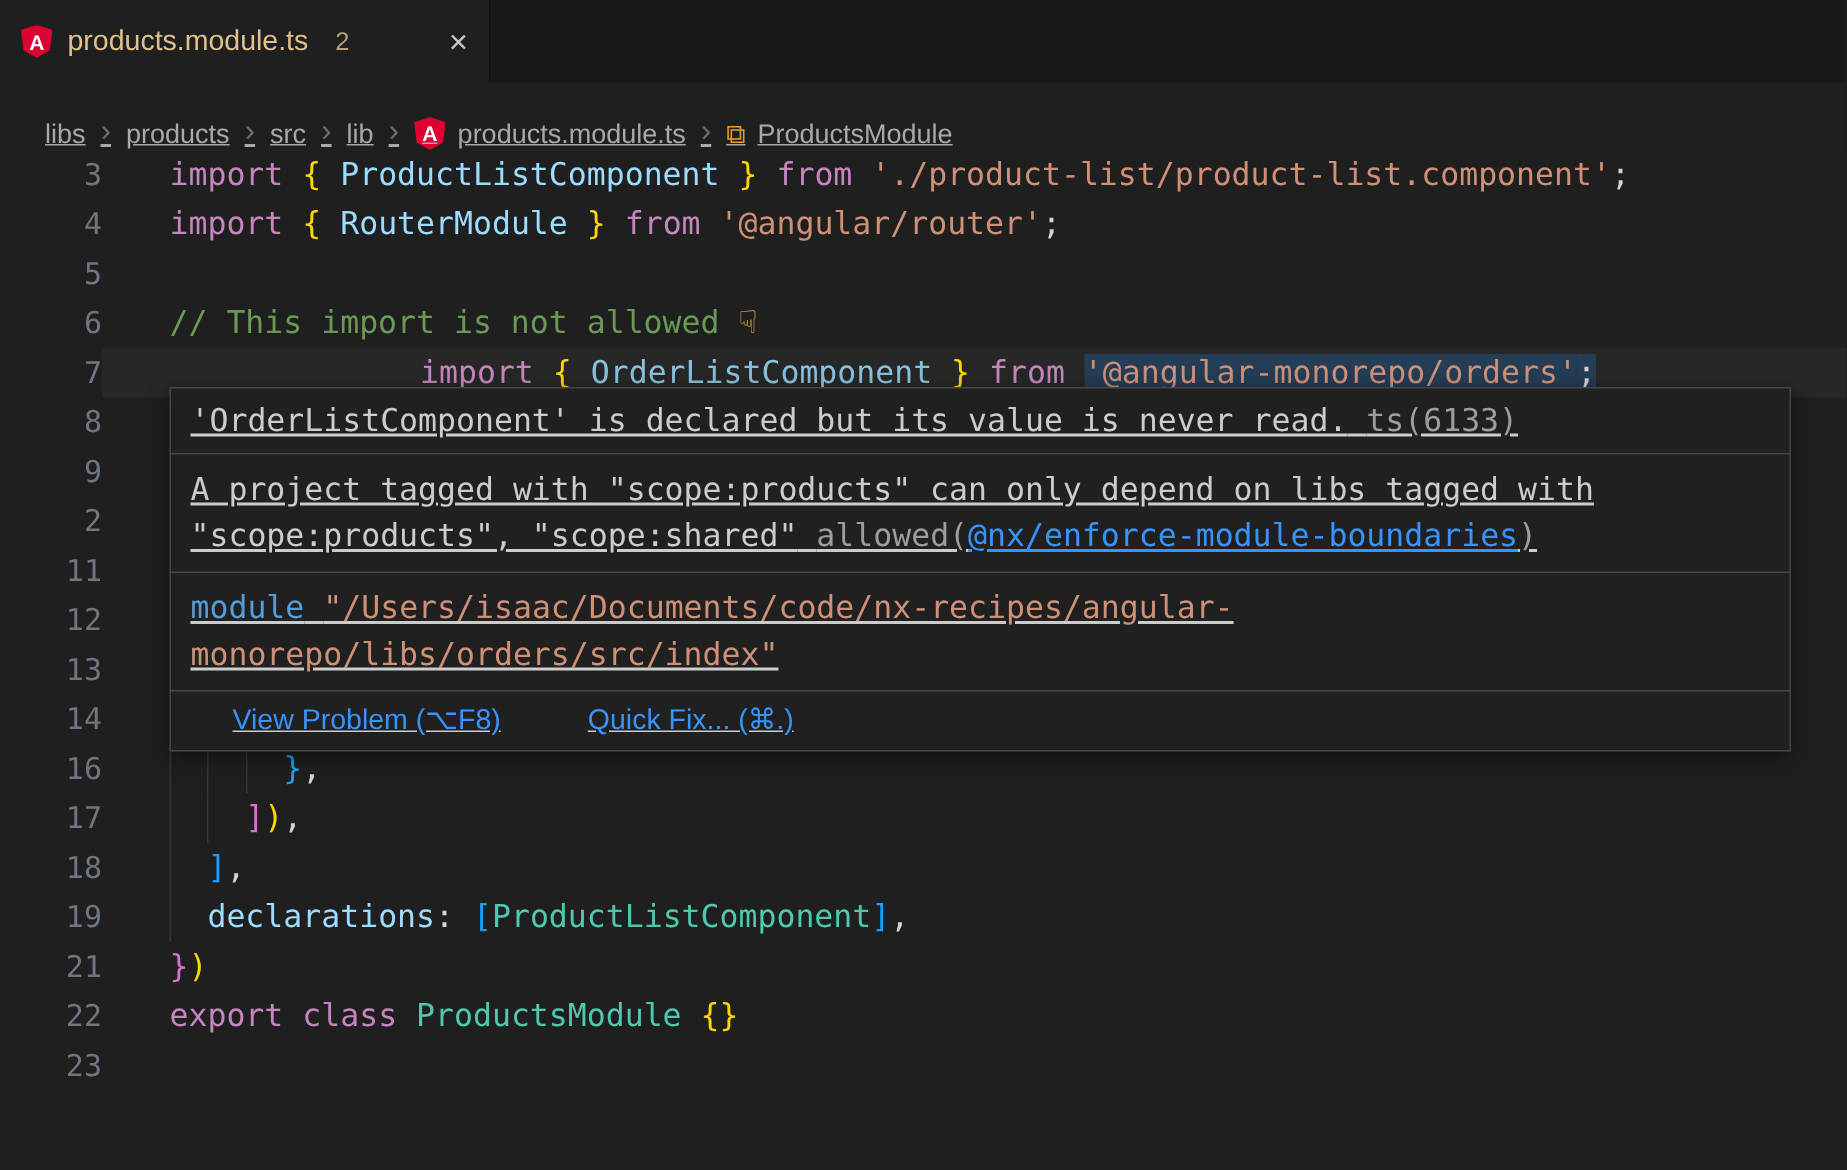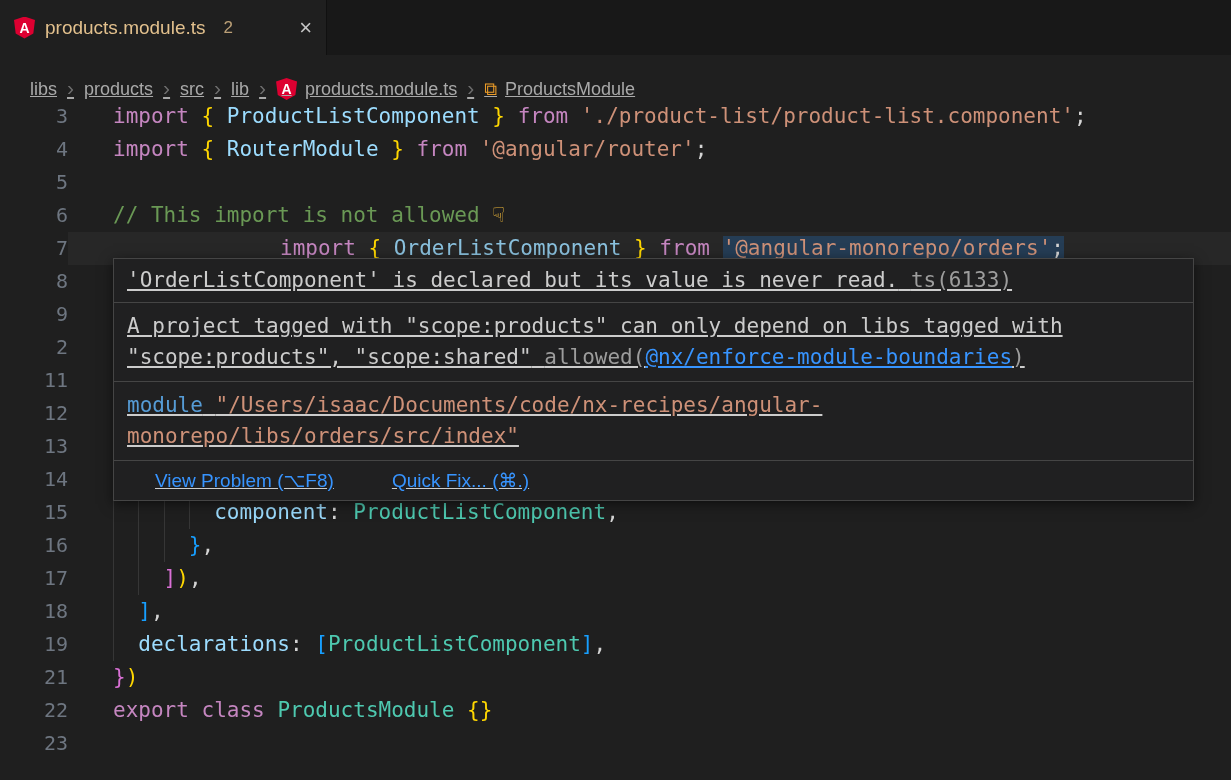--- a/index.html
+++ b/index.html
@@ -147,24 +147,20 @@
         </div>
         <div class="line">
           <div class="num">13</div>
           <div class="content"></div>
         </div>
         <div class="line">
           <div class="num">14</div>
           <div class="content"></div>
         </div>
         <div class="line">
-          <div class="num">15</div>
-          <div class="content"><i class="g" style="left: calc(0ch + 45px);"></i><i class="g" style="left: calc(2ch + 45px);"></i><i class="g" style="left: calc(4ch + 45px);"></i><i class="g" style="left: calc(6ch + 45px);"></i><span>        </span><span class="var">component</span><span class="pun">: </span><span class="type">ProductListComponent</span><span class="pun">,</span></div>
-        </div>
-        <div class="line">
           <div class="num">16</div>
           <div class="content"><i class="g" style="left: calc(0ch + 45px);"></i><i class="g" style="left: calc(2ch + 45px);"></i><i class="g" style="left: calc(4ch + 45px);"></i><span>      </span><span class="b3">}</span><span class="pun">,</span></div>
         </div>
         <div class="line">
           <div class="num">17</div>
           <div class="content"><i class="g" style="left: calc(0ch + 45px);"></i><i class="g" style="left: calc(2ch + 45px);"></i><span>    </span><span class="b2">]</span><span class="b1">)</span><span class="pun">,</span></div>
         </div>
         <div class="line">
           <div class="num">18</div>
           <div class="content"><i class="g" style="left: calc(0ch + 45px);"></i><span>  </span><span class="b3">]</span><span class="pun">,</span></div>

